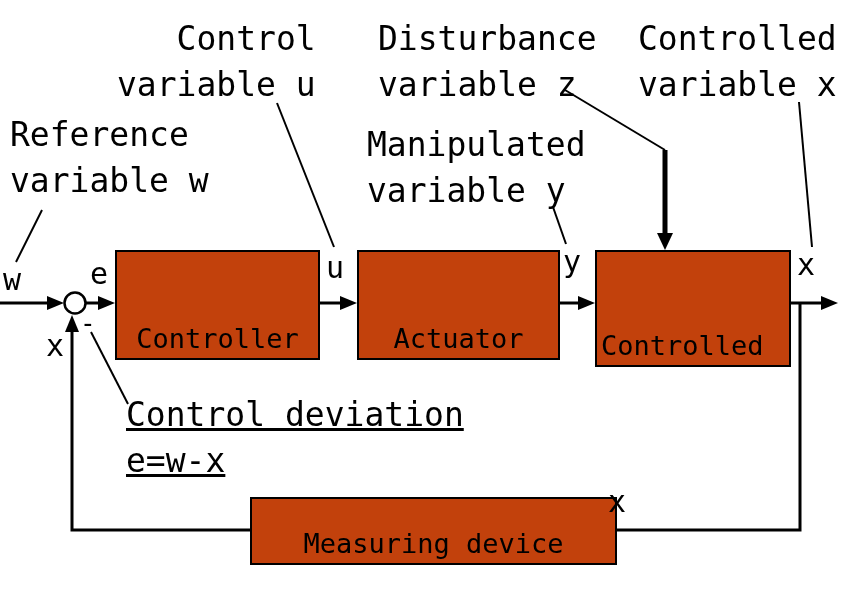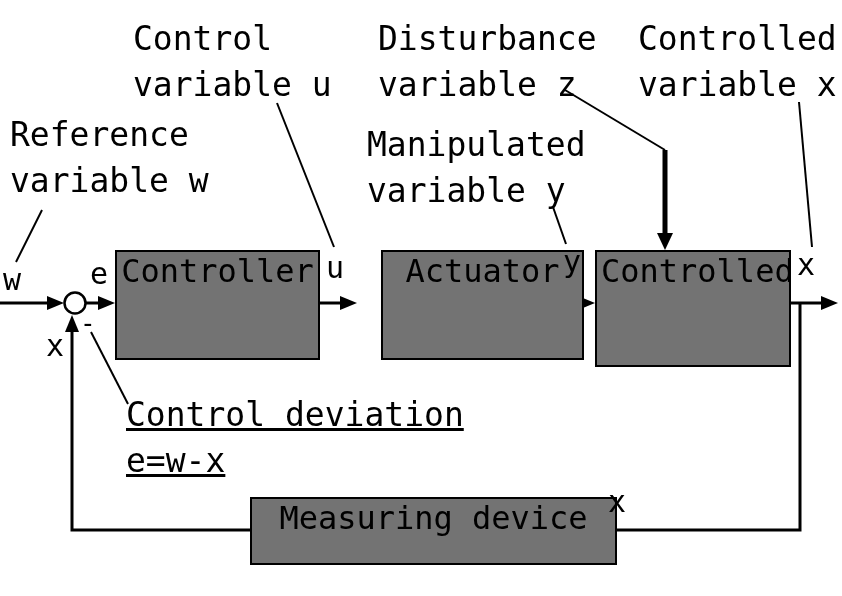--- a/index.html
+++ b/index.html
@@ -7,25 +7,25 @@
     position:relative;
     width:842px;height:596px;
     background:#ffffff;
     font-family:"DejaVu Sans Mono", monospace;
     color:#000;
     overflow:hidden;
   }
   #wires{position:absolute;left:0;top:0;z-index:1;}
   .block{
     position:absolute;z-index:2;
-    background:#737373;
+    background:#c2410c;
     border:2.5px solid #000;
     box-sizing:border-box;
-    display:flex;align-items:flex-start;justify-content:center;
-    font-size:32px;line-height:38px;
+    display:flex;align-items:flex-end;justify-content:center;
+    font-size:27px;line-height:38px;
     white-space:nowrap;
   }
   .block.multiline{justify-content:flex-start;padding-left:4px;}
   .ann{
     position:absolute;z-index:2;
     font-size:33px;line-height:46px;
     white-space:pre;
   }
   .sig{
     position:absolute;z-index:2;
@@ -68,35 +68,35 @@
     <line x1="565" y1="90" x2="665" y2="150" stroke="#000" stroke-width="2"></line>
     <line x1="799" y1="102" x2="812" y2="247" stroke="#000" stroke-width="2"></line>
     <line x1="553" y1="207" x2="566" y2="244" stroke="#000" stroke-width="2"></line>
     <line x1="91" y1="332" x2="128" y2="404" stroke="#000" stroke-width="2"></line>
   </svg>
 
   <div class="block" style="left:115px;top:250px;width:205px;height:110px;">
     <span>Controller</span>
   </div>
 
-  <div class="block" style="left:357px;top:250px;width:203px;height:110px;margin-left:24px;">
+  <div class="block" style="left:357px;top:250px;width:203px;height:110px;">
     <span>Actuator</span>
   </div>
 
   <div class="block multiline" style="left:595px;top:250px;width:196px;height:117px;">
     <span>
       <span style="display:block">Controlled</span>
     </span>
   </div>
 
   <div class="block" style="left:250px;top:497px;width:367px;height:68px;">
     <span>Measuring device</span>
   </div>
 
-  <div class="ann" style="left:133px;top:16px;"><span style="display:block">Control</span><span style="display:block">variable u</span></div>
+  <div class="ann" style="left:117px;top:16px;text-align:right;"><span style="display:block">Control</span><span style="display:block">variable u</span></div>
 
   <div class="ann" style="left:378px;top:16px;"><span style="display:block">Disturbance</span><span style="display:block">variable z</span></div>
 
   <div class="ann" style="left:638px;top:16px;"><span style="display:block">Controlled</span><span style="display:block">variable x</span></div>
 
   <div class="ann" style="left:367px;top:122px;"><span style="display:block">Manipulated</span><span style="display:block">variable y</span></div>
 
   <div class="ann" style="left:10px;top:112px;"><span style="display:block">Reference</span><span style="display:block">variable w</span></div>
 
   <div class="ann" style="left:126px;top:392px;text-decoration:underline;"><span style="display:block">Control deviation</span><span style="display:block">e=w-x</span></div>

